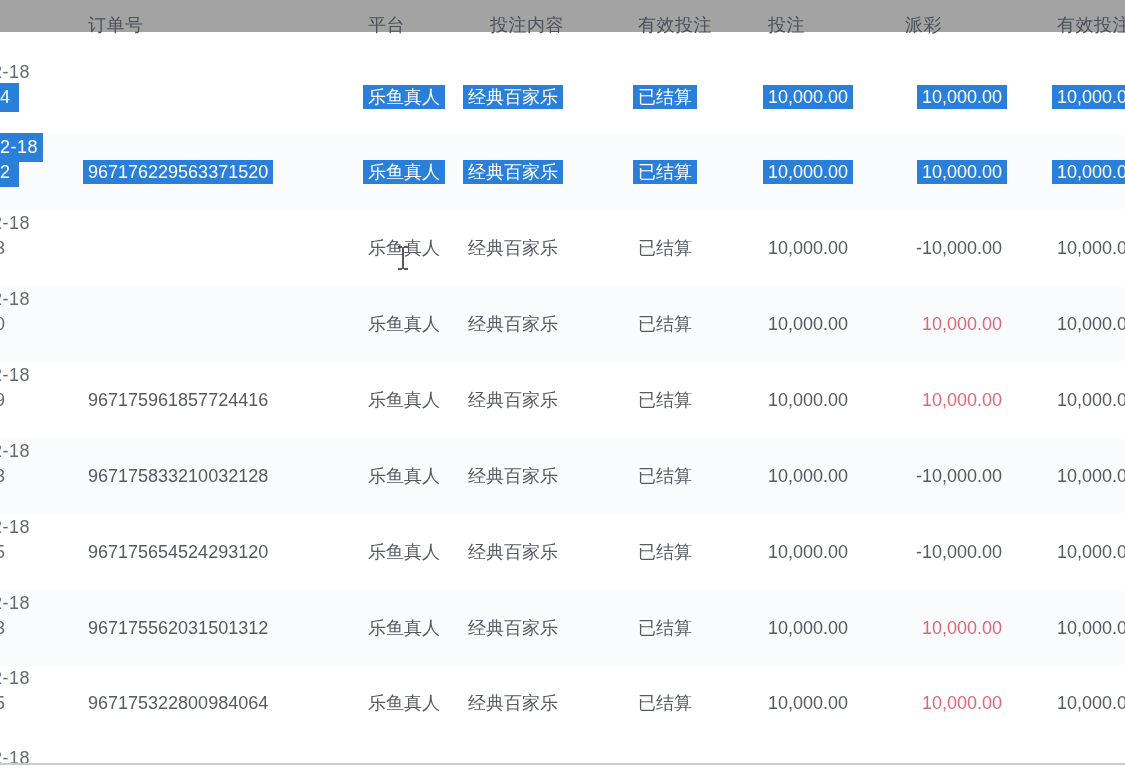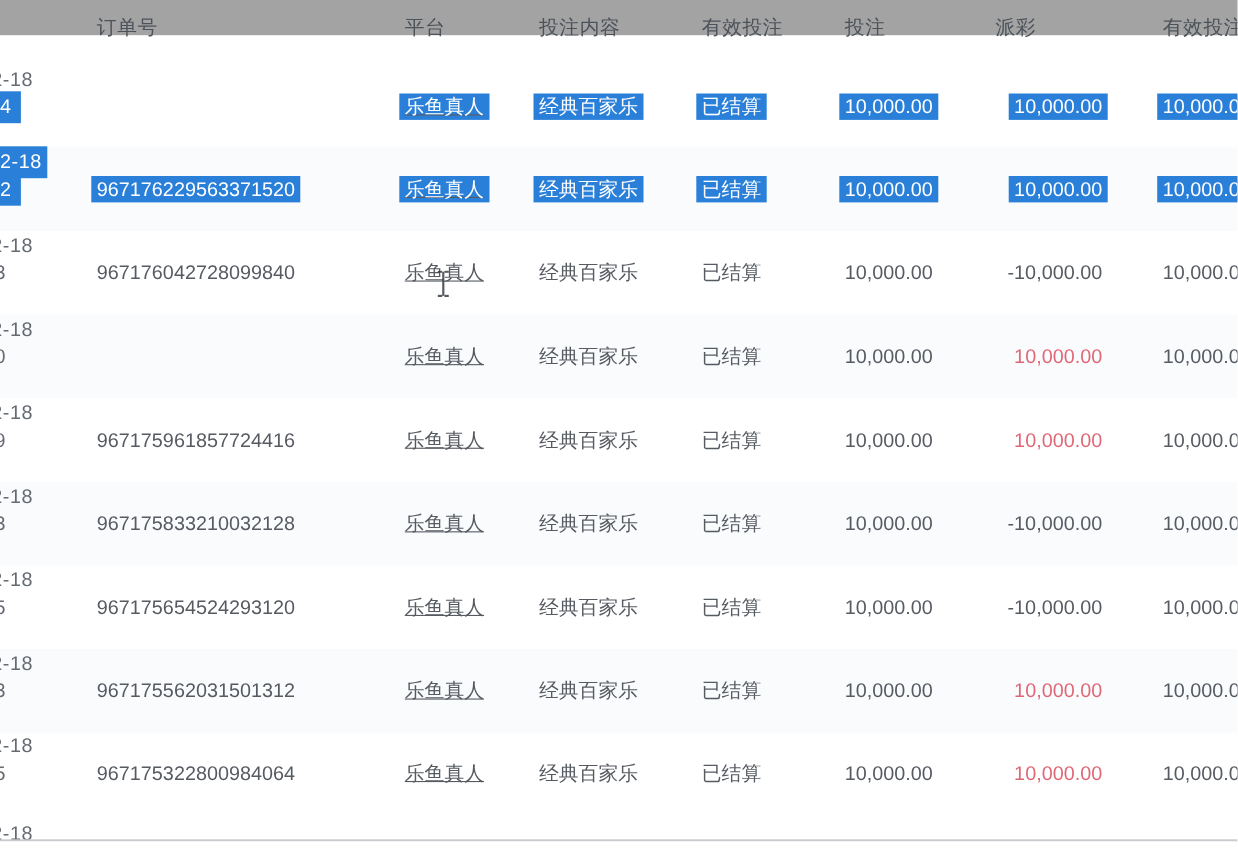--- a/index.html
+++ b/index.html
@@ -23,22 +23,22 @@
   .row.stripe{background:#fafbfd;}
   .cell{
     position:absolute;top:26px;height:25px;line-height:25px;
     font-size:18px;color:#565b62;white-space:nowrap;
   }
   .date-cell{left:0;top:1px;height:51px;color:#666b72;}
   .dl1,.dl2{height:25px;line-height:25px;font-size:18px;letter-spacing:.5px;}
   .dshift{display:inline-block;margin-left:-8px;}
   .dshift2{display:inline-block;margin-left:-5px;}
   .c-order{left:88px;}
-  .c-platform{left:368px;text-decoration:underline;}
-  .c-content{left:490px;}
+  .c-platform{left:368px;}
+  .c-content{left:468px;}
   .c-status{left:638px;}
   .c-bet{left:768px;}
   .c-payout{left:855px;width:147px;text-align:right;}
   .c-valid{left:1057px;}
   .red{color:#df6877;}
   .selbox{
     background:#2a80d9;color:#ffffff;
     padding:2px 5px;margin:-2px -5px;
   }
   .dl2 .selbox{padding-right:8px;margin-right:-8px;}
@@ -96,21 +96,20 @@
   <div class="cell c-bet"><span class="selbox">10,000.00</span></div>
   <div class="cell c-payout"><span class="selbox">10,000.00</span></div>
   <div class="cell c-valid"><span class="selbox">10,000.00</span></div>
 </div>
 
 <div class="row" style="top:210px">
   <div class="cell date-cell">
     <div class="dl1"><span class="dshift">2-18</span></div>
     <div class="dl2"><span class="dshift2">3</span></div>
   </div>
-  <div class="cell c-order">967176042728099840</div>
   <div class="cell c-platform">乐鱼真人</div>
   <div class="cell c-content">经典百家乐</div>
   <div class="cell c-status">已结算</div>
   <div class="cell c-bet">10,000.00</div>
   <div class="cell c-payout">-10,000.00</div>
   <div class="cell c-valid">10,000.00</div>
 </div>
 
 <div class="row stripe" style="top:286px">
   <div class="cell date-cell">

